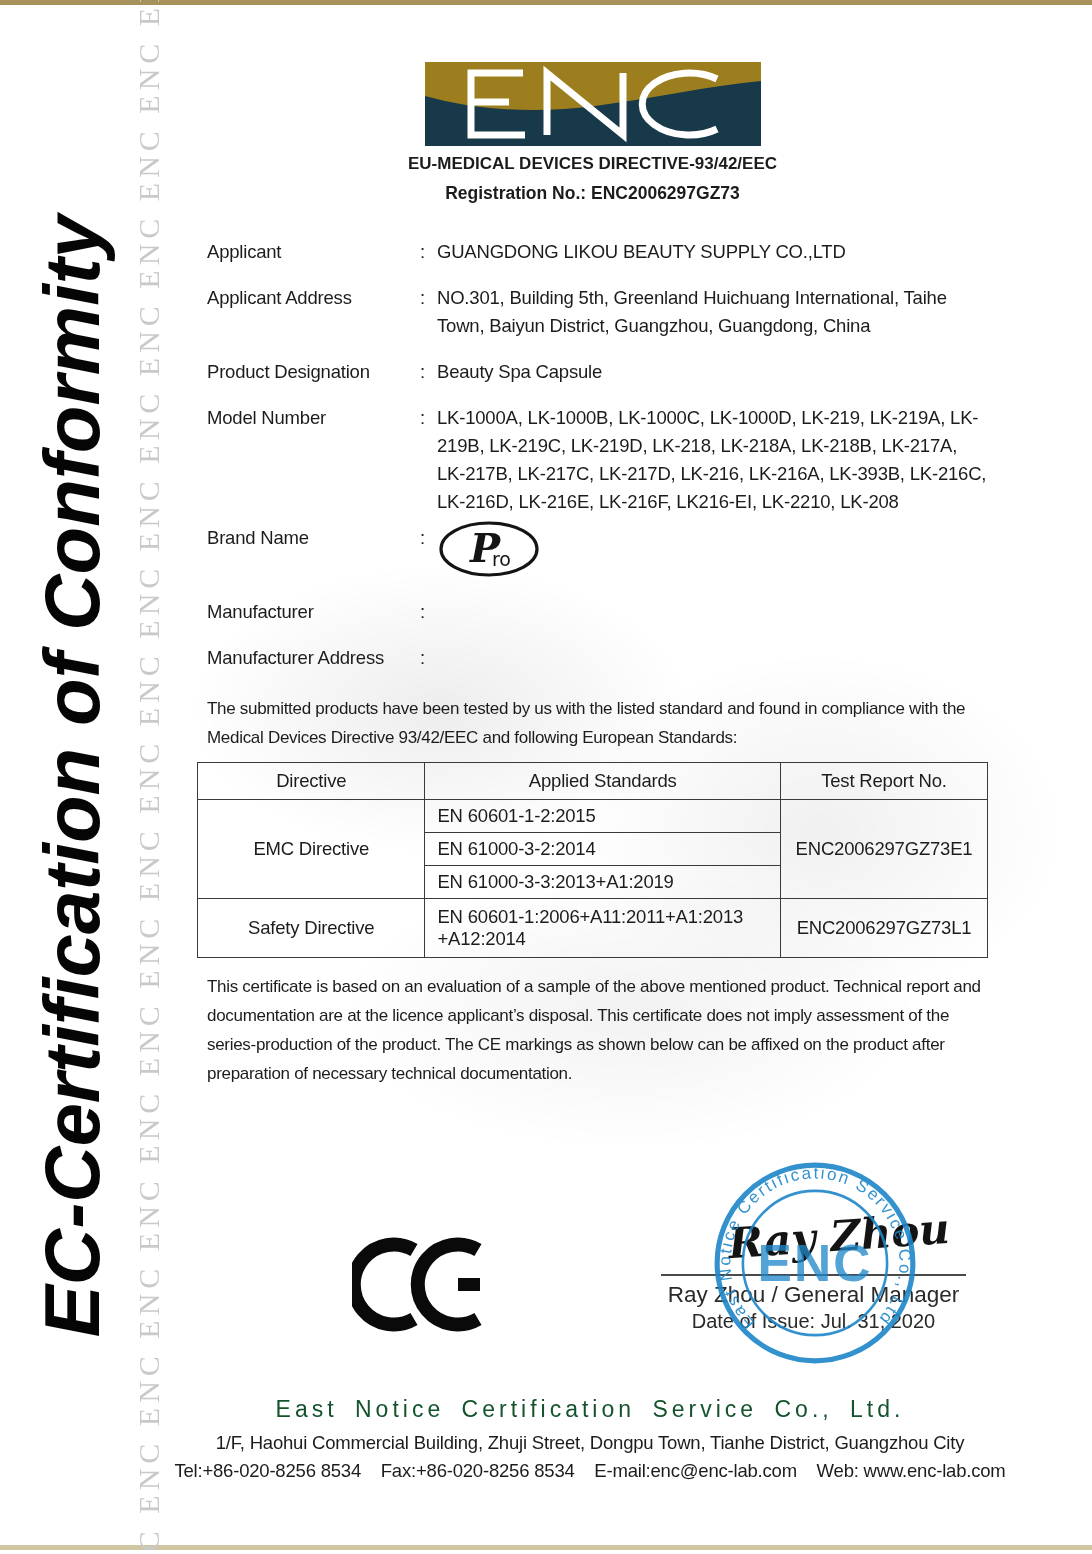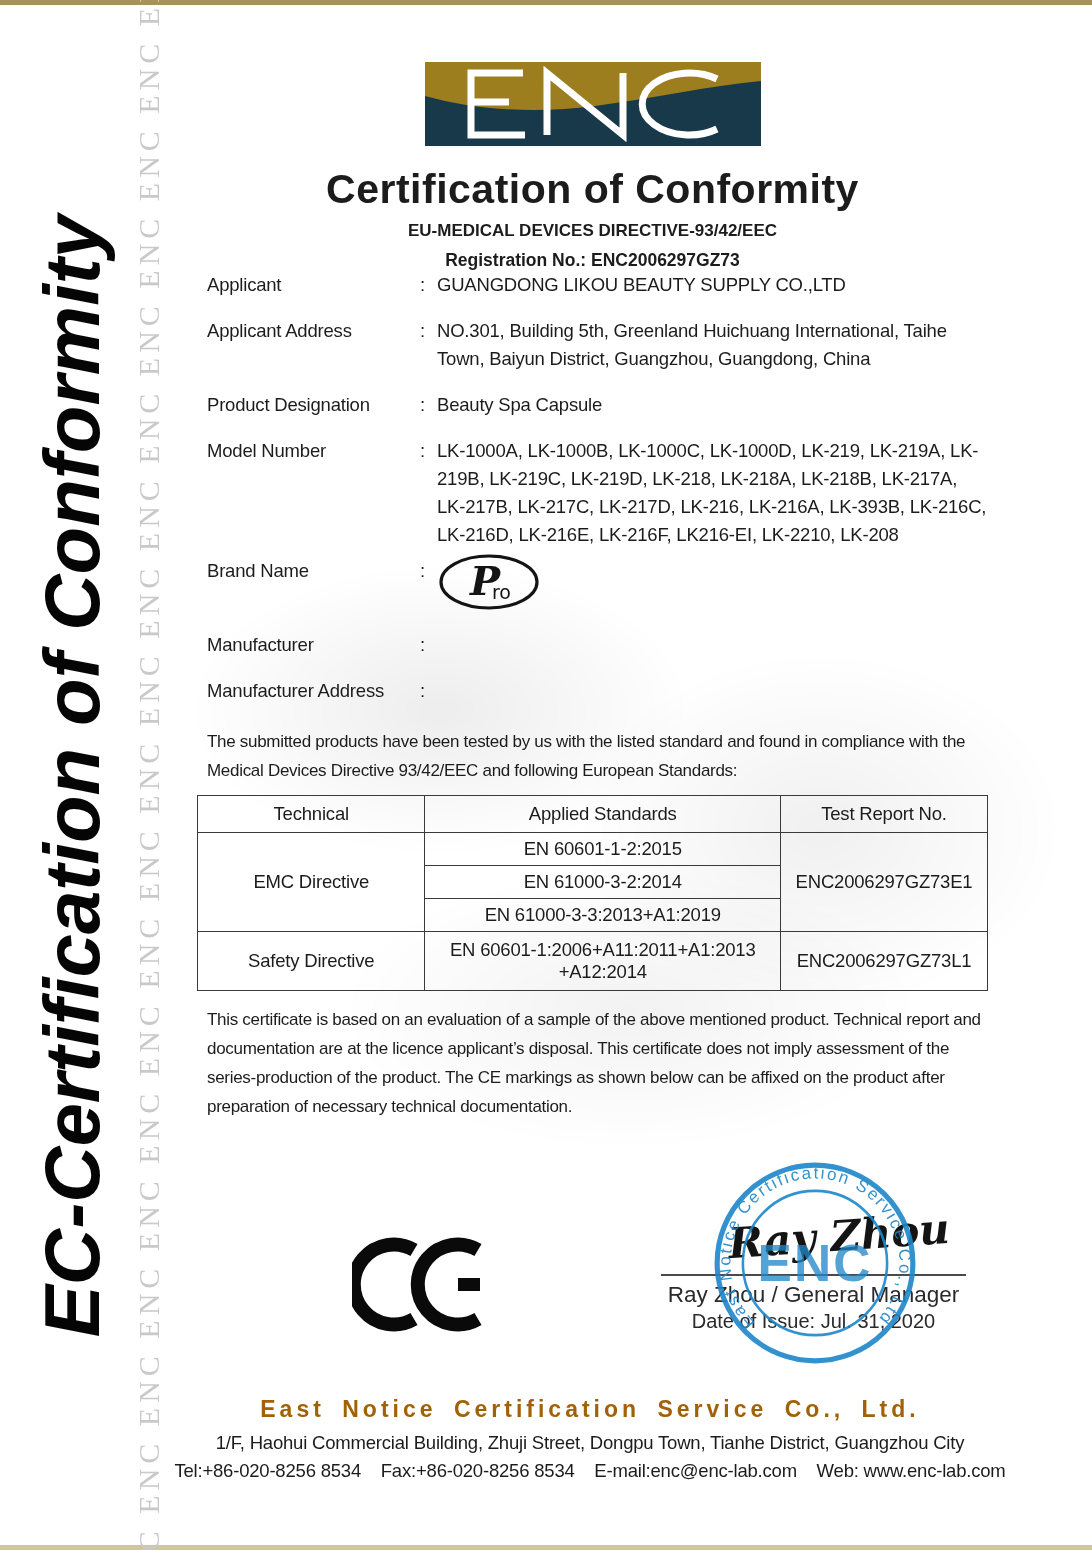--- a/index.html
+++ b/index.html
@@ -20,53 +20,53 @@
   .enc-col{position:absolute;left:149px;top:777px;transform:translate(-50%,-50%) rotate(-90deg);
            white-space:nowrap;font-family:"Liberation Serif",serif;font-size:30px;letter-spacing:5px;color:#c9c9c9;}
 
   
   .content{position:absolute;left:197px;top:0;width:791px;}
   .logo-wrap{margin:62px auto 0;width:336px;height:84px;}
   .doc-title{margin-top:20px;text-align:center;font-size:41px;font-weight:bold;letter-spacing:0.5px;}
   .doc-subtitle{margin-top:8px;text-align:center;font-size:17px;font-weight:bold;}
   .doc-regno{margin-top:9px;text-align:center;font-size:17.5px;font-weight:bold;}
 
-  .fields{padding-left:10px;font-size:18.5px;letter-spacing:-0.2px;}
+  .fields{margin-top:34px;padding-left:10px;font-size:18.5px;letter-spacing:-0.2px;}
   .frow{display:flex;align-items:flex-start;margin-bottom:18px;line-height:28px;}
   .flabel{flex:0 0 213px;}
   .fcolon{flex:0 0 17px;}
   .fvalue{flex:1;}
   .brand-oval{height:58px;margin-top:-4px;}
 
   .para{padding-left:10px;font-size:17px;letter-spacing:-0.3px;line-height:29px;}
   .compliance{margin-top:22px;}
 
   table.stds{margin-top:10px;border-collapse:collapse;width:791px;font-size:18.5px;letter-spacing:-0.2px;}
   table.stds th,table.stds td{border:1.5px solid #3a3a3a;padding:2px 12px;}
   table.stds th{font-weight:normal;text-align:center;height:32px;}
   td.ccell{text-align:center;}
-  td.scell{text-align:center;height:28px;}
+  td.scell{text-align:left;height:28px;}
   td.sep{border-top:1px solid #777;border-bottom:1px solid #777;}
   td.safety{height:54px;}
 
   .note{margin-top:14px;}
 
   
   .ce-mark{position:absolute;left:352px;top:1237px;}
   .sig-script{position:absolute;left:728px;top:1212px;width:210px;text-align:center;
               font-family:"DejaVu Serif",serif;font-style:italic;font-weight:bold;font-size:42px;color:#141414;
               transform:rotate(-4deg);white-space:nowrap;}
   .sig-line{position:absolute;left:661px;top:1274px;width:305px;border-top:2px solid #4a4a4a;}
   .sig-name{position:absolute;left:631px;top:1282px;width:365px;text-align:center;font-size:22.5px;color:#2a2a2a;}
   .sig-date{position:absolute;left:631px;top:1310px;width:365px;text-align:center;font-size:20px;color:#2a2a2a;}
   .stamp{position:absolute;left:712px;top:1160px;opacity:.9;}
 
   
   .footer{position:absolute;left:110px;top:1396px;width:960px;text-align:center;}
-  .footer-company{font-size:23px;font-weight:bold;letter-spacing:4px;word-spacing:7px;color:#a16207;}
+  .footer-company{font-size:23px;font-weight:normal;letter-spacing:4px;word-spacing:7px;color:#14532d;}
   .footer-address{margin-top:9px;font-size:18.5px;letter-spacing:-0.2px;}
   .footer-contacts{margin-top:6px;font-size:18.5px;letter-spacing:-0.2px;white-space:pre;}
 </style>
 </head>
 <body>
 
 <div class="page">
 
   <div class="gold-line-top"></div>
   <div class="gold-line-bottom"></div>
@@ -86,21 +86,20 @@
         <path d="M0,34 C50,48 110,52 170,44 C230,36 282,24 336,19 L336,84 L0,84 Z" fill="#18394a"></path>
         <g stroke="#ffffff" stroke-width="7" fill="none">
           <path d="M98,11 H46 V73 H100"></path>
           <path d="M46,40 H84"></path>
           <path d="M122,73 V11 L198,73 V11"></path>
           <path d="M292,17 A47,31 0 1 0 292,67"></path>
         </g>
       </svg>
     </div>
 
-    <div class="doc-title">Certification of Conformity</div>
     <div class="doc-subtitle">EU-MEDICAL DEVICES DIRECTIVE-93/42/EEC</div>
     <div class="doc-regno">Registration No.: ENC2006297GZ73</div>
 
     <div class="fields">
 
       <div class="frow">
         <div class="flabel">Applicant</div>
         <div class="fcolon">:</div>
         <div class="fvalue">GUANGDONG LIKOU BEAUTY SUPPLY CO.,LTD</div>
       </div>
@@ -150,21 +149,21 @@
     <div class="para compliance">The submitted products have been tested by us with the listed standard and found in compliance with the Medical Devices Directive 93/42/EEC and following European Standards:</div>
 
     <table class="stds">
       <colgroup>
           <col style="width:228px">
           <col style="width:356px">
           <col style="width:207px">
         </colgroup>
       <tbody>
           <tr>
-        <th>Technical</th>
+        <th>Directive</th>
         <th>Applied Standards</th>
         <th>Test Report No.</th>
       </tr>
       <tr>
         <td class="ccell" rowspan="3">EMC Directive</td>
         <td class="scell">EN 60601-1-2:2015</td>
         <td class="ccell" rowspan="3">ENC2006297GZ73E1</td>
       </tr>
       <tr>
         <td class="scell sep">EN 61000-3-2:2014</td>

